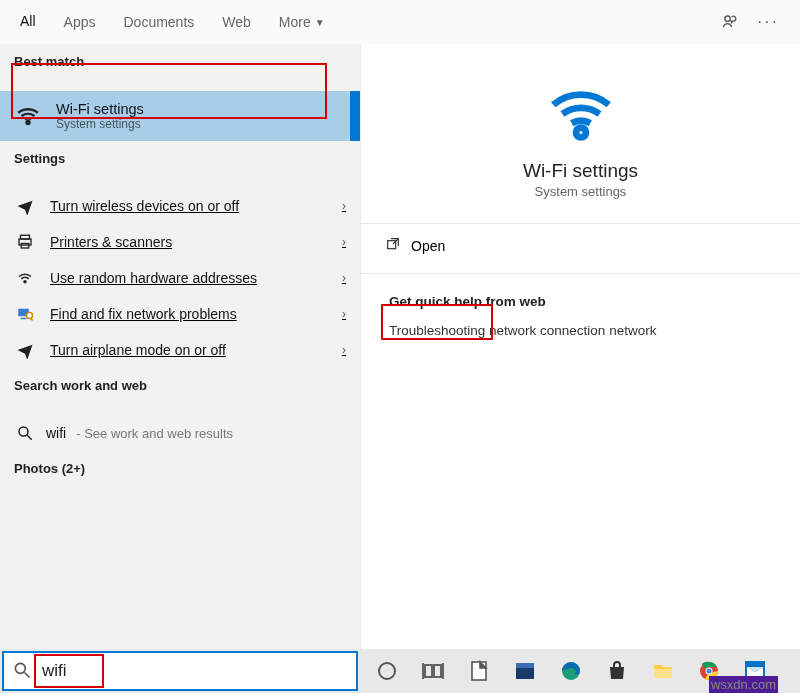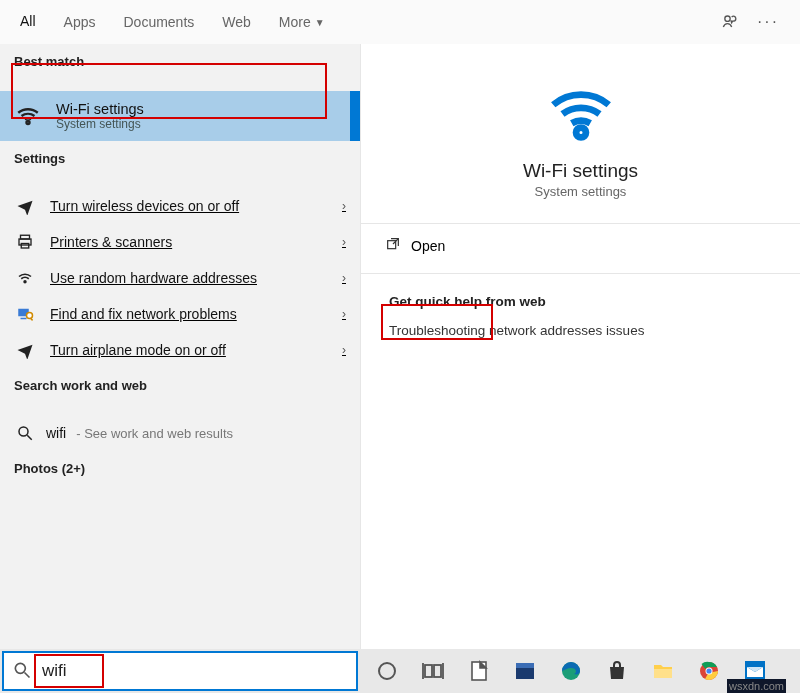--- a/index.html
+++ b/index.html
@@ -78,21 +78,21 @@
     height:40px; margin:2px 0 2px 2px; width:356px; background:#fff;
     border:2px solid #0078d4; display:flex; align-items:center; gap:8px; padding:0 8px;
   }
   .searchbox input {
     border:none; outline:none; font-size:17px; flex:1; color:#222; background:transparent;
   }
   .search-hi { position:absolute; border:2px solid #d40000; left:34px; bottom:5px; width:70px; height:34px; }
   .tb-icons { display:flex; align-items:center; gap:0; margin-left:6px;}
   .tb-btn { width:46px; height:44px; display:flex; align-items:center; justify-content:center;}
   .tb-btn svg { width:24px; height:24px;}
-  .watermark2 { position:absolute; right:14px; bottom:0px; font-size:11px; color:#888; background:#0f172a; padding:1px 2px;}
+  .watermark2 { position:absolute; right:22px; bottom:0px; font-size:13px; color:#888; background:#4c1d95; padding:1px 2px;}
 
   
   .wifi-svg path, .wifi-svg circle { fill:none; stroke:currentColor; stroke-width:2.2; }
 </style>
 </head>
 <body>
 
 <div class="tabbar">
   <div class="tab active">All</div>
   <div class="tab">Apps</div>
@@ -231,21 +231,21 @@
             <rect x="4" y="7" width="12" height="12"></rect>
             <path d="M9 4h11v11"></path>
             <path d="M20 4l-8 8"></path>
           </svg>
       </span>
       <span style="font-size:14px;">Open</span>
     </div>
     <div class="divider"></div>
     <div class="help-block">
       <div class="help-title">Get quick help from web</div>
-      <div class="help-link">Troubleshooting network addresses issues</div>
+      <div class="help-link">Troubleshooting network connection network</div>
     </div>
     <div class="open-hi"></div>
   </div>
 </div>
 
 <div class="bm-hi hilite-best" style="top:63px;"></div>
 
 <div class="taskbar">
   <div class="searchbox">
     <span>

